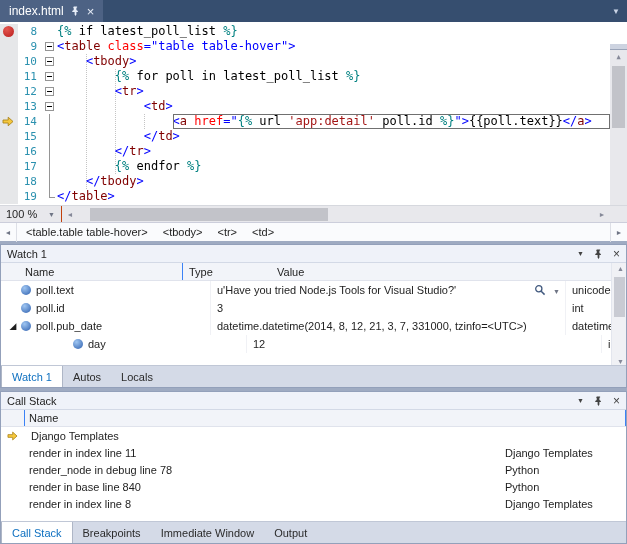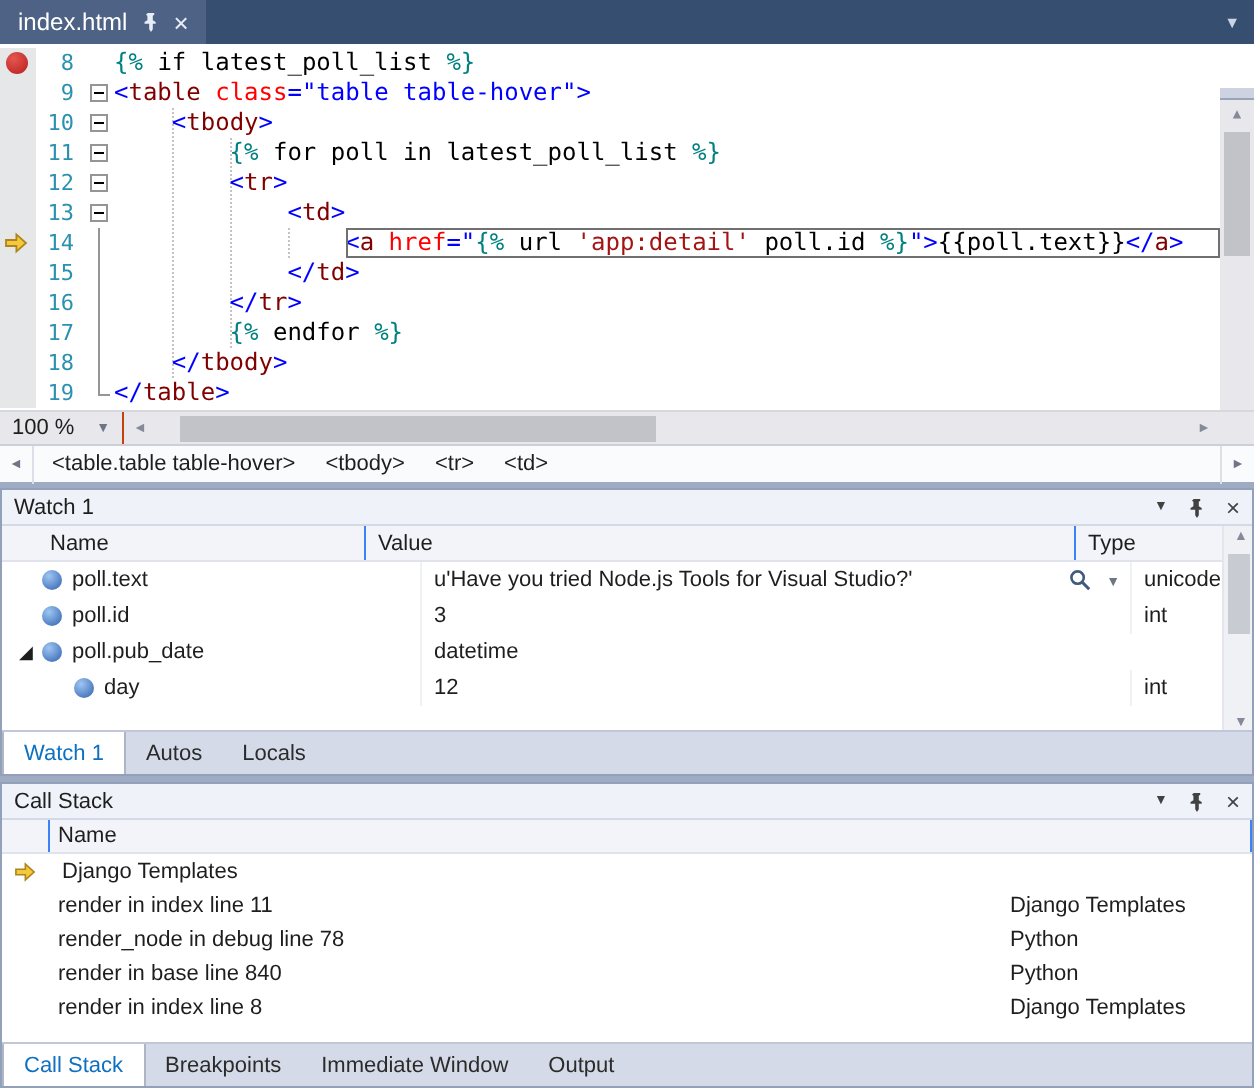--- a/index.html
+++ b/index.html
@@ -170,22 +170,22 @@
       <span class="pin">
         <svg width="9" height="10" viewBox="0 0 10 11">
             <path d="M3.2 0.5h3.6v1l-0.8 0.5v2.5l1.6 1v1H6v3l-1 1.5-1-1.5v-3H1.4v-1l1.6-1V2l-0.8-0.5z" fill="currentColor"></path>
           </svg>
       </span>
       <span class="x">×</span>
     </span>
   </div>
   <div class="grid-head">
     <div class="gh-cell w-name">Name</div>
+    <div class="gh-cell w-type">Type</div>
     <div class="gh-cell w-val">Value</div>
-    <div class="gh-cell w-type">Type</div>
   </div>
   <div id="watch-rows">
       <div class="wrow">
         <div class="wc-name" style="padding-left: 4px;">
           <span class="expander"></span>
           <span class="varicon"></span>
           <span>poll.text</span>
         </div>
         <div class="wc-val">
           <span>u'Have you tried Node.js Tools for Visual Studio?'</span>
@@ -209,24 +209,27 @@
           <span>3</span>
         </div>
         <div class="wc-type">int</div>
       </div>
       <div class="wrow">
         <div class="wc-name" style="padding-left: 4px;">
           <span class="expander">◢</span>
           <span class="varicon"></span>
           <span>poll.pub_date</span>
         </div>
+        <div class="wc-val">
+          <span>datetime.datetime(2014, 8, 12, 21, 3, 7, 331000, tzinfo=&lt;UTC&gt;)</span>
+        </div>
         <div class="wc-type">datetime</div>
       </div>
       <div class="wrow">
-        <div class="wc-name" style="padding-left: 20px;">
+        <div class="wc-name" style="padding-left: 20px; margin-left: 36px;">
           <span class="expander"></span>
           <span class="varicon"></span>
           <span>day</span>
         </div>
         <div class="wc-val">
           <span>12</span>
         </div>
         <div class="wc-type">int</div>
       </div>
     </div>

